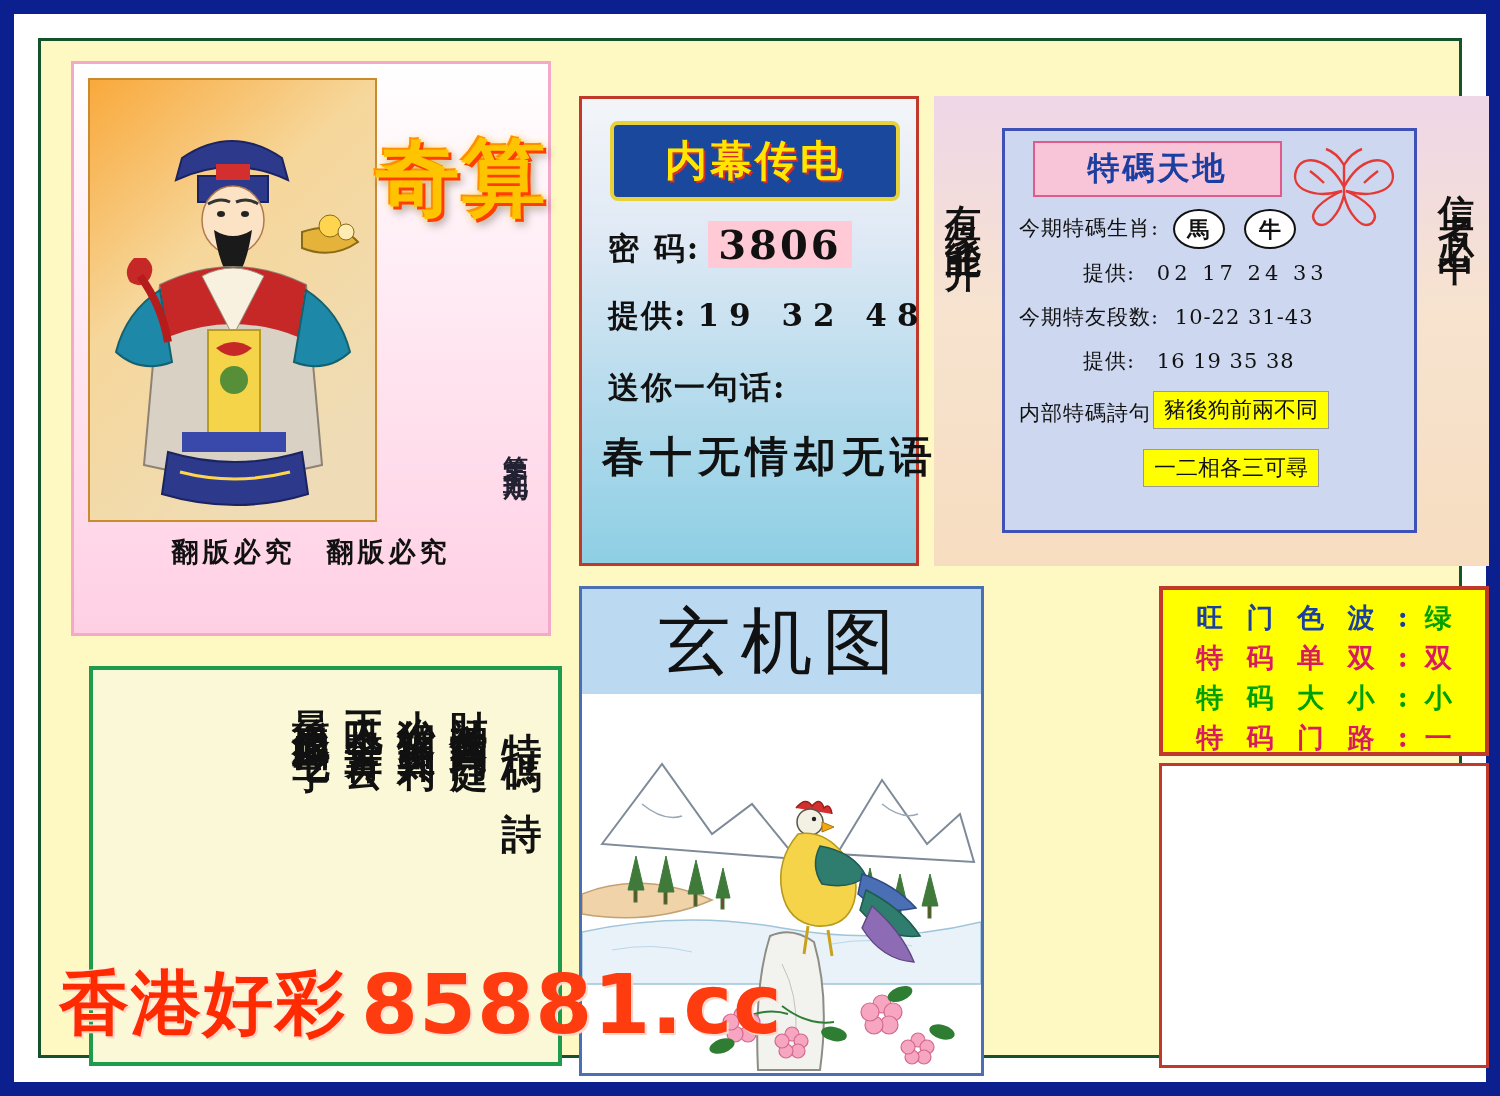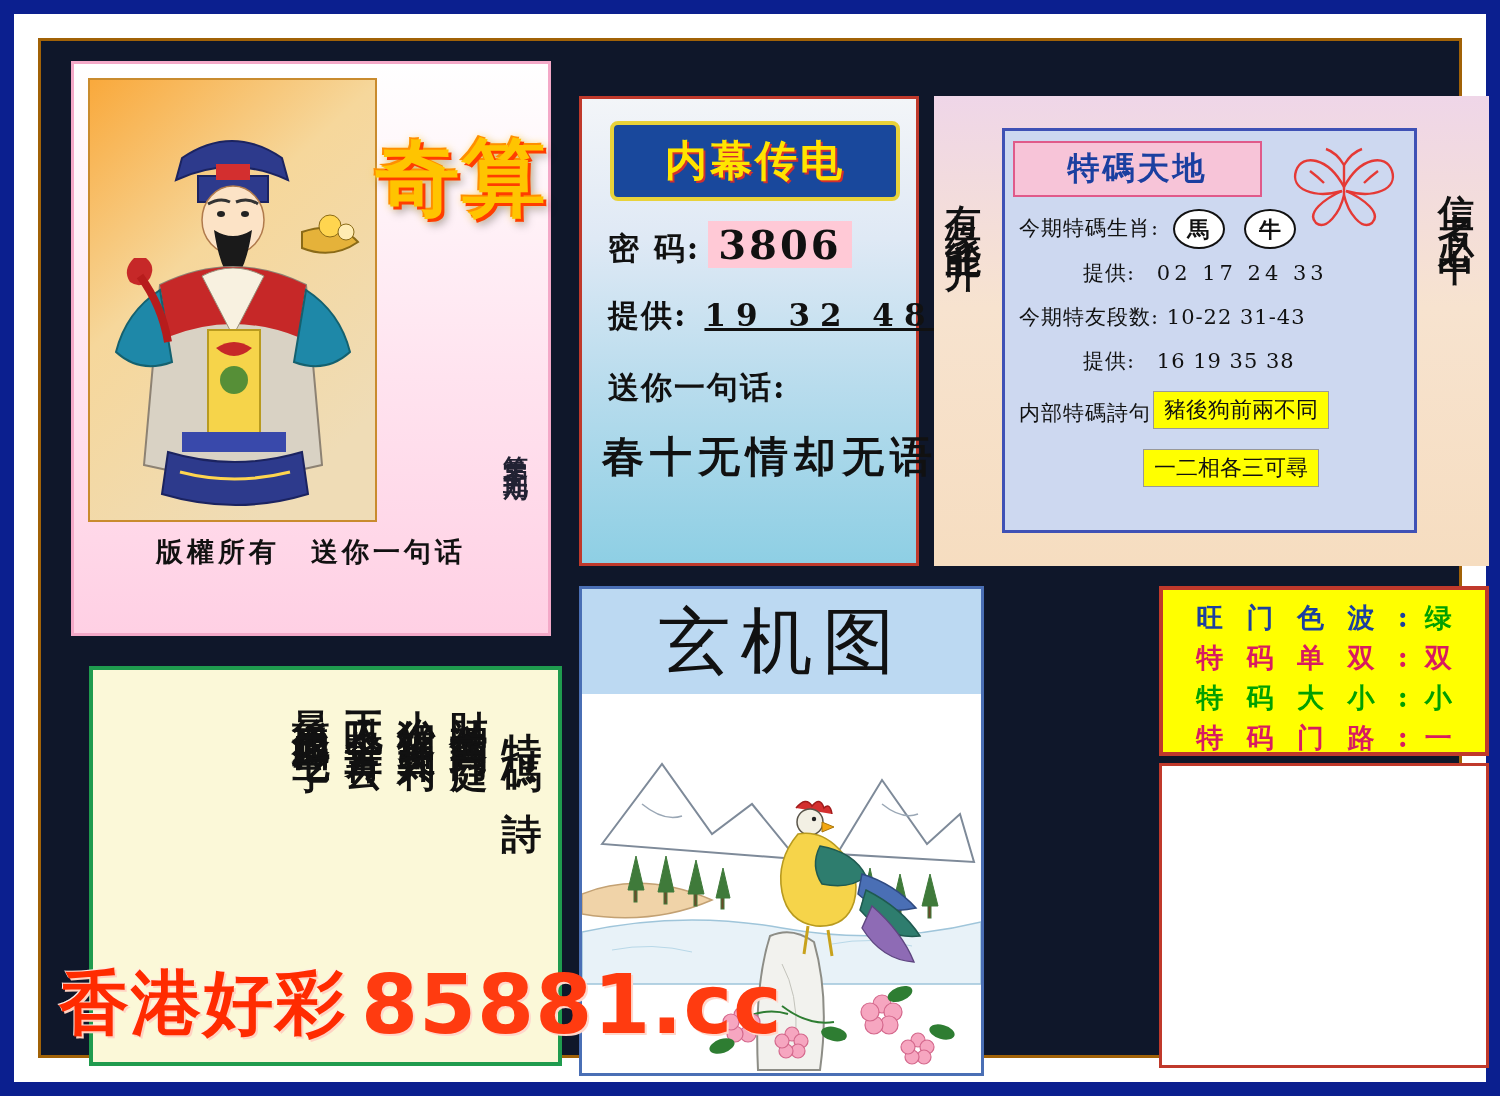--- a/index.html
+++ b/index.html
@@ -11,22 +11,22 @@
     position:relative;
   }
   .page{
     position:absolute;left:0;top:0;width:1500px;height:1096px;
     background:#ffffff;
     box-sizing:border-box;
     border:14px solid #0b1f8f;
   }
   .inner-frame{
     position:absolute;left:24px;top:24px;right:24px;bottom:24px;
-    border:3px solid #a16207;
-    background:#0f172a;
+    border:3px solid #14532d;
+    background:#fef9c3;
   }
 
   
   .poster{
     position:absolute;left:30px;top:20px;width:480px;height:575px;
     border:3px solid #f4a9c8;
     background:linear-gradient(180deg,#ffffff 0%,#ffe3ef 55%,#ffd0e4 100%);
     box-sizing:border-box;
   }
   .poster-img{
@@ -112,21 +112,21 @@
     font-size:31px;color:#111;font-weight:bold;letter-spacing:2px;
     white-space:nowrap;
   }
   .mima{top:122px;text-align:center;}
   .mima .code{
     display:inline-block;background:#ffc9d6;color:#111;
     font-size:40px;font-weight:bold;padding:0 10px;margin-left:8px;
     letter-spacing:3px;
   }
   .tigong{top:196px;}
-  .tigong .nums{margin-left:17px;letter-spacing:10px;text-decoration:underline;}
+  .tigong .nums{margin-left:10px;letter-spacing:10px;}
   .songni{top:268px;}
   .phrase{
     position:absolute;left:20px;top:330px;width:300px;
     text-align:center;
     font-family:"DejaVu Serif","Liberation Serif",serif;
     font-size:42px;font-weight:bold;color:#111;letter-spacing:6px;
     white-space:nowrap;
   }
 
   
@@ -143,21 +143,21 @@
   }
   .side-left{left:10px;}
   .side-right{right:8px;top:70px;}
   .td-box{
     position:absolute;left:68px;top:32px;width:415px;height:405px;
     border:3px solid #3f51b5;
     background:#cdd8f0;
     box-sizing:border-box;
   }
   .td-title{
-    position:absolute;left:8px;top:10px;width:245px;height:52px;
+    position:absolute;left:28px;top:10px;width:245px;height:52px;
     border:2px solid #e05a8a;
     background:#f7c4d8;
     display:flex;align-items:center;justify-content:center;
   }
   .td-title span{
     font-family:"DejaVu Serif","Liberation Serif",serif;
     font-weight:bold;font-size:32px;color:#1b3fa0;letter-spacing:3px;
   }
   .td-line{
     position:absolute;left:14px;
@@ -304,21 +304,21 @@
           <path d="M212 152 q36 -12 56 10 q-26 18 -56 6z" fill="#e5b23a" stroke="#8a6a17" stroke-width="2"></path>
           <circle cx="240" cy="146" r="11" fill="#ffd54f" stroke="#8a6a17"></circle>
           <circle cx="256" cy="152" r="8" fill="#ffecb3" stroke="#8a6a17"></circle>
 
           <path d="M78 372 q66 20 134 0 l6 42 q-72 22 -146 0z" fill="#2d3a8c" stroke="#1b2360" stroke-width="2"></path>
           <path d="M90 392 q54 14 110 0" stroke="#ffd54f" stroke-width="3" fill="none"></path>
         </svg>
       </div>
       <div class="qisuan">奇算</div>
       <div class="issue">第零三九期</div>
-      <div class="copyright">版權所有　送你一句话</div>
+      <div class="copyright">翻版必究　翻版必究</div>
     </div>
 
     <div class="poem">
       <div class="poem-cols">
         <div class="poem-col title">特碼 詩</div>
         <div class="poem-col">財神送寶到門庭</div>
         <div class="poem-col">小狗擋路失其利</div>
         <div class="poem-col">大吼一聲方肯去</div>
         <div class="poem-col">最後贏得四七字</div>
       </div>
@@ -368,21 +368,21 @@
           <span>今期特碼生肖:</span>
           <span class="zodiac">馬</span>
           <span class="zodiac">牛</span>
         </div>
         <div class="td-line" style="top:128px;left:78px">
           <span>提供:</span>
           <span style="margin-left:14px;letter-spacing:4px">02  17  24  33</span>
         </div>
         <div class="td-line" style="top:172px">
           <span>今期特友段数:</span>
-          <span style="">10-22     31-43</span>
+          <span style="margin-left:8px">10-22     31-43</span>
         </div>
         <div class="td-line" style="top:216px;left:78px">
           <span>提供:</span>
           <span style="margin-left:14px">16  19     35  38</span>
         </div>
         <div class="td-line" style="top:268px">内部特碼詩句:</div>
         <div class="yellow-line" style="left:148px;top:260px">豬後狗前兩不同</div>
         <div class="yellow-line" style="left:138px;top:318px">一二相各三可尋</div>
       </div>
     </div>

